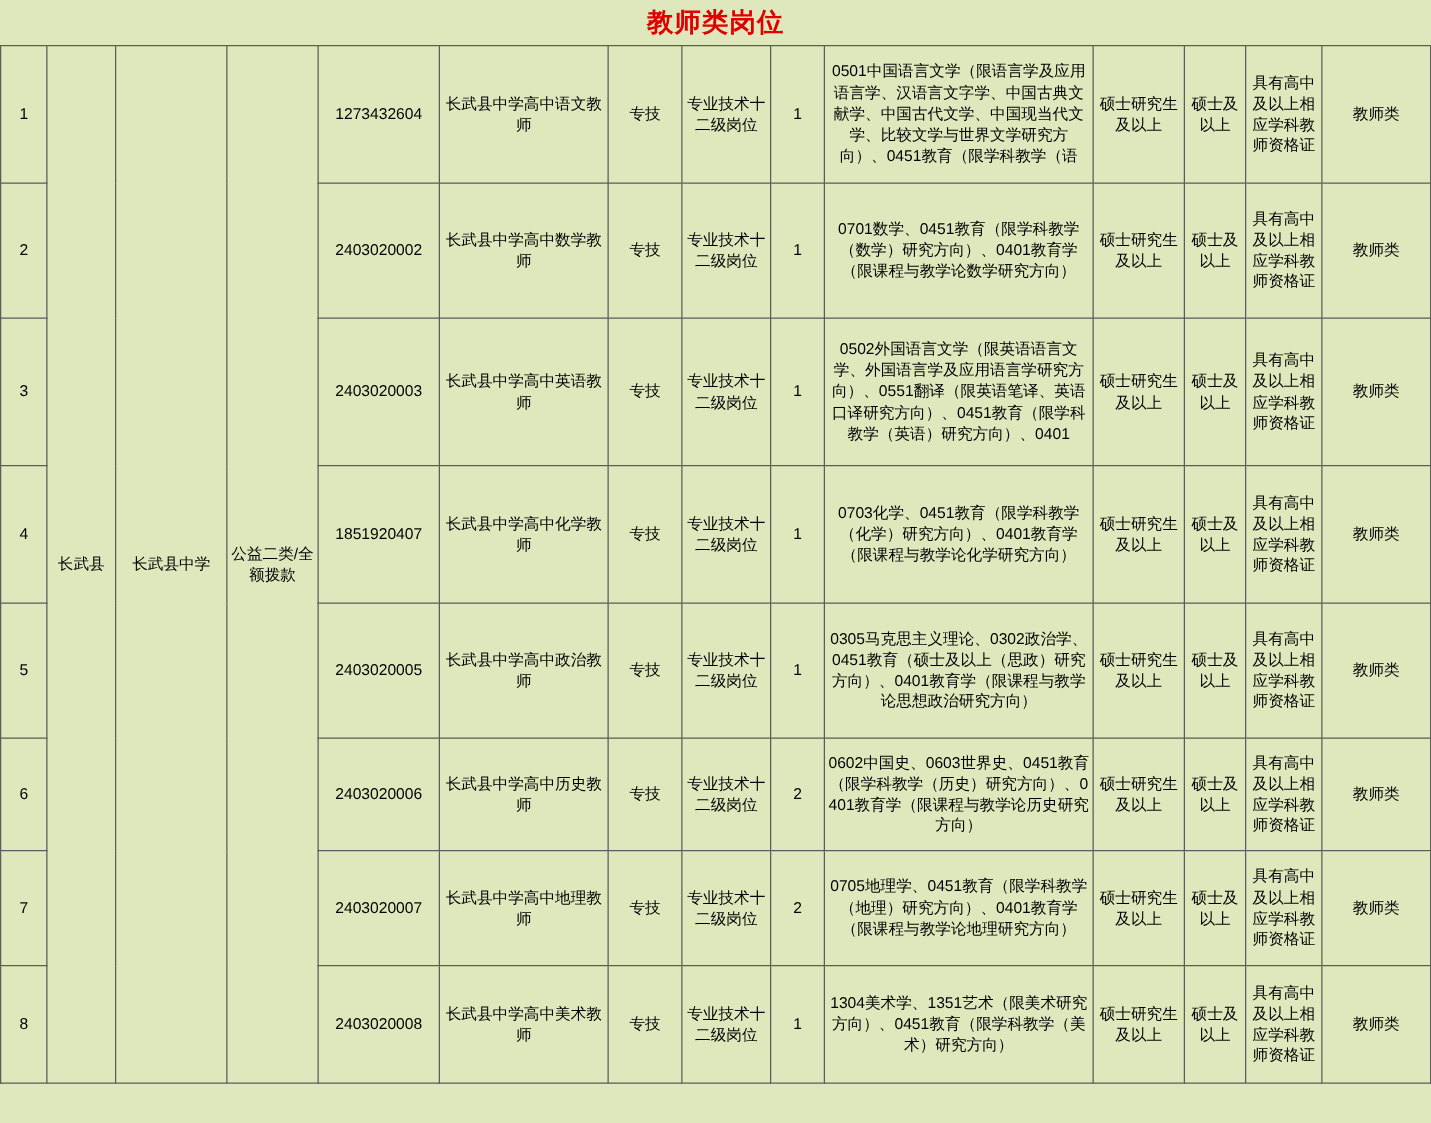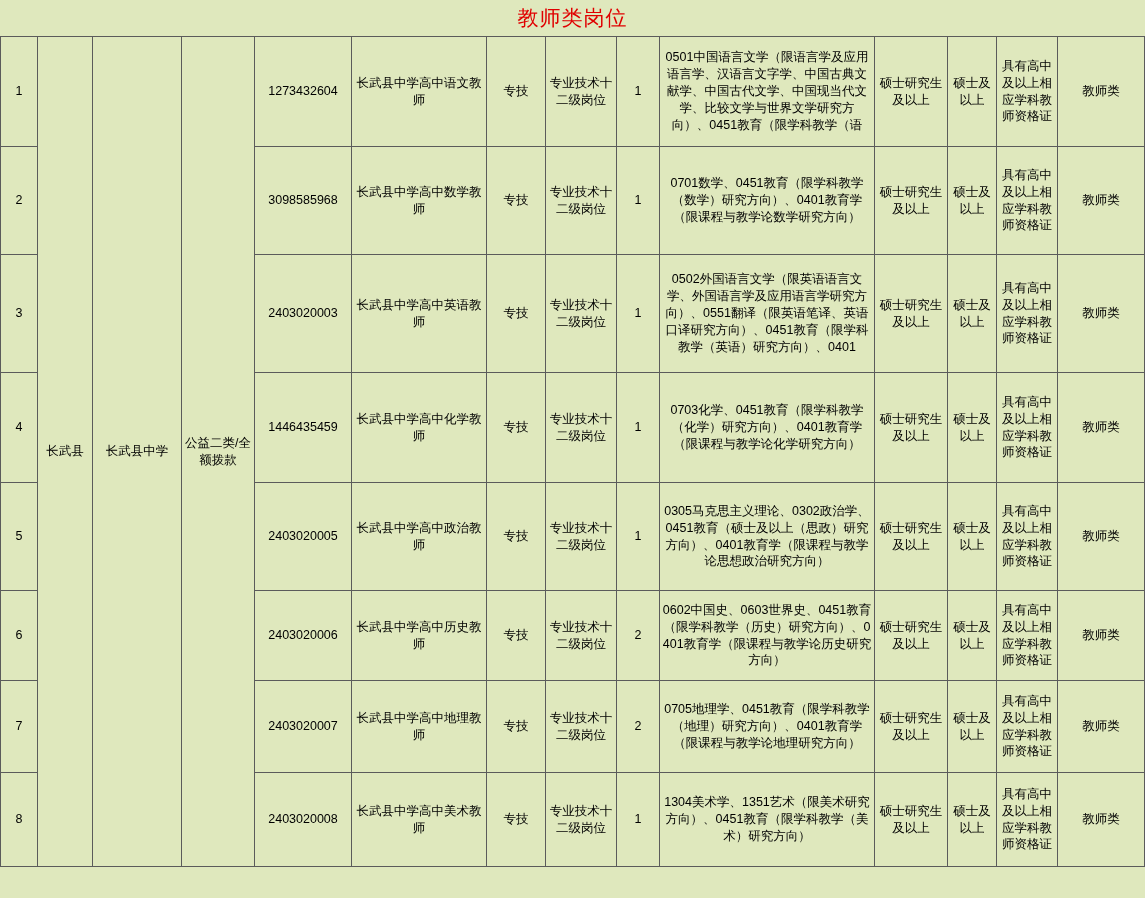--- a/index.html
+++ b/index.html
@@ -20,21 +20,21 @@
     width: 100%;
     height: 36px;
     display: flex;
     align-items: center;
     justify-content: center;
     background: #dfe8bd;
   }
   .title-text {
     color: #e00000;
     font-size: 21px;
-    font-weight: normal;
+    font-weight: bold;
     letter-spacing: 1px;
   }
   table.grid {
     border-collapse: collapse;
     width: 1145px;
     table-layout: fixed;
     background: #dfe8bd;
   }
   table.grid td {
     border: 1px solid #5b5b5b;
@@ -92,21 +92,21 @@
         <td class="c-major major">0501中国语言文学（限语言学及应用语言学、汉语言文字学、中国古典文献学、中国古代文学、中国现当代文学、比较文学与世界文学研究方向）、0451教育（限学科教学（语</td>
         <td class="c-edu">硕士研究生及以上</td>
         <td class="c-deg narrow-wrap">硕士及以上</td>
         <td class="c-cert narrow-wrap">具有高中及以上相应学科教师资格证</td>
         <td class="c-cat">教师类</td>
         <td class="c-last"></td>
       </tr>
 
       <tr style="height:108px;">
         <td class="c-idx">2</td>
-        <td class="c-code code">3098585968</td>
+        <td class="c-code code">2403020002</td>
         <td class="c-post">长武县中学高中数学教师</td>
         <td class="c-type">专技</td>
         <td class="c-level narrow-wrap">专业技术十二级岗位</td>
         <td class="c-num">1</td>
         <td class="c-major major">0701数学、0451教育（限学科教学（数学）研究方向）、0401教育学（限课程与教学论数学研究方向）</td>
         <td class="c-edu">硕士研究生及以上</td>
         <td class="c-deg narrow-wrap">硕士及以上</td>
         <td class="c-cert narrow-wrap">具有高中及以上相应学科教师资格证</td>
         <td class="c-cat">教师类</td>
         <td class="c-last"></td>
@@ -122,21 +122,21 @@
         <td class="c-major major">0502外国语言文学（限英语语言文学、外国语言学及应用语言学研究方向）、0551翻译（限英语笔译、英语口译研究方向）、0451教育（限学科教学（英语）研究方向）、0401</td>
         <td class="c-edu">硕士研究生及以上</td>
         <td class="c-deg narrow-wrap">硕士及以上</td>
         <td class="c-cert narrow-wrap">具有高中及以上相应学科教师资格证</td>
         <td class="c-cat">教师类</td>
         <td class="c-last"></td>
       </tr>
 
       <tr style="height:110px;">
         <td class="c-idx">4</td>
-        <td class="c-code code">1446435459</td>
+        <td class="c-code code">1851920407</td>
         <td class="c-post">长武县中学高中化学教师</td>
         <td class="c-type">专技</td>
         <td class="c-level narrow-wrap">专业技术十二级岗位</td>
         <td class="c-num">1</td>
         <td class="c-major major">0703化学、0451教育（限学科教学（化学）研究方向）、0401教育学（限课程与教学论化学研究方向）</td>
         <td class="c-edu">硕士研究生及以上</td>
         <td class="c-deg narrow-wrap">硕士及以上</td>
         <td class="c-cert narrow-wrap">具有高中及以上相应学科教师资格证</td>
         <td class="c-cat">教师类</td>
         <td class="c-last"></td>

